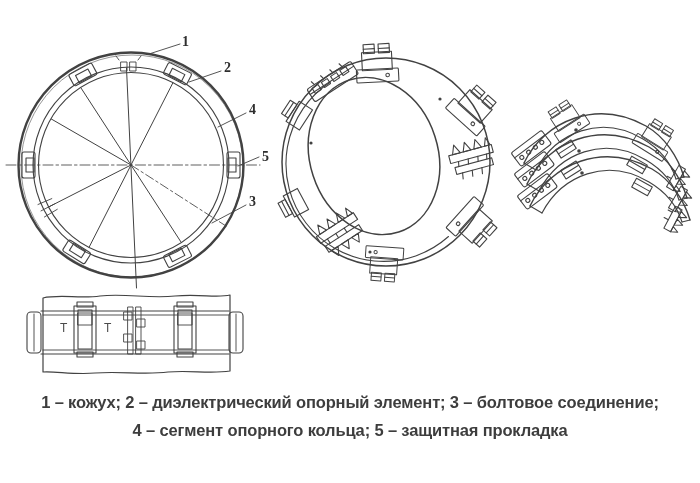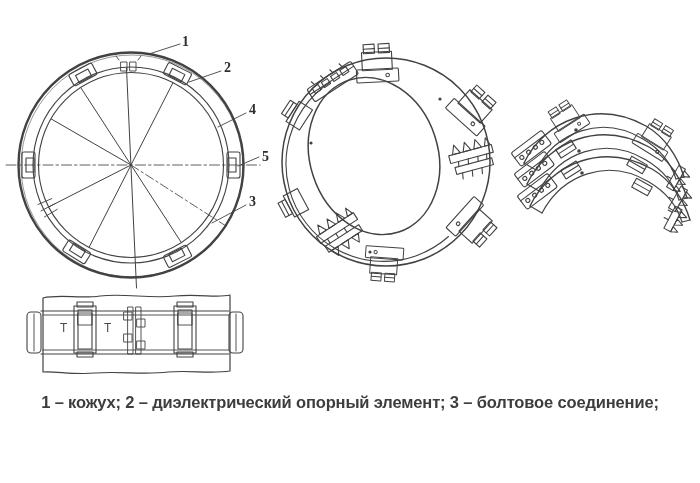--- a/index.html
+++ b/index.html
@@ -212,14 +212,15 @@
       <rect x="124" y="334" width="8" height="8" class="shape" style="stroke-width:0.9"></rect>
       <rect x="137" y="341" width="8" height="8" class="shape" style="stroke-width:0.9"></rect>
     </g>
     <text x="60" y="332" class="tlabel">Т</text>
     <text x="104" y="332" class="tlabel">Т</text>
   </g>
 </svg>
 
 <div class="caption">
   <div>1 – кожух; 2 – диэлектрический опорный элемент; 3 – болтовое соединение;</div>
+  <div>4 – сегмент опорного кольца; 5 – защитная прокладка</div>
 </div>
 </div>
 
 </body></html>

